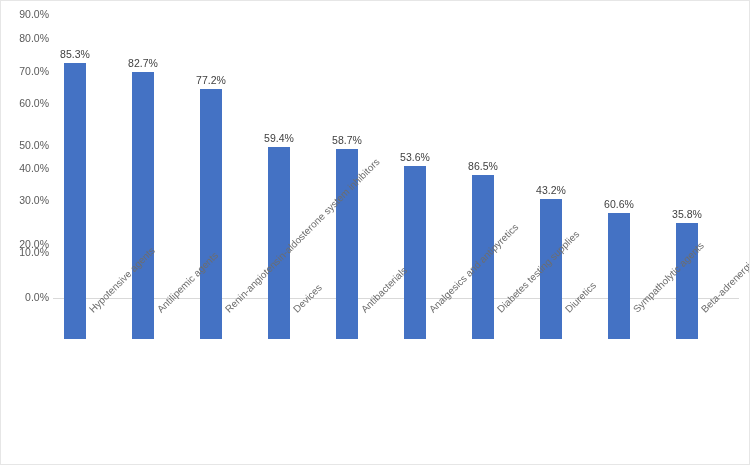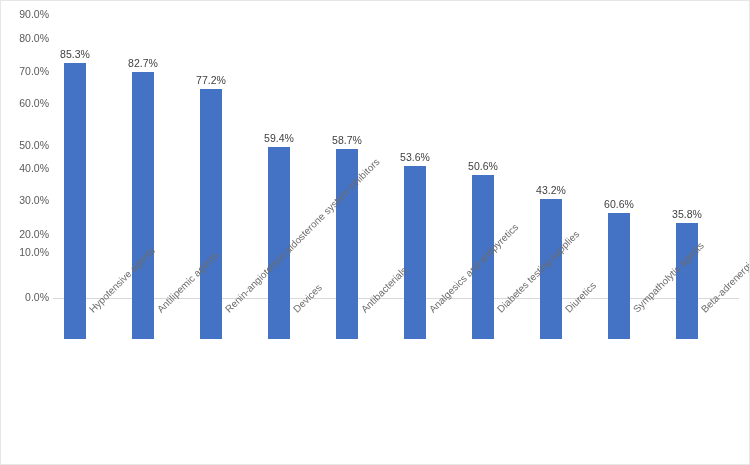--- a/index.html
+++ b/index.html
@@ -116,21 +116,21 @@
 <div id="chart-root">
 
   <div id="y-axis">
       <div class="y-tick" style="top: 8px;">90.0%</div>
       <div class="y-tick" style="top: 32.3333px;">80.0%</div>
       <div class="y-tick" style="top: 64.6667px;">70.0%</div>
       <div class="y-tick" style="top: 97px;">60.0%</div>
       <div class="y-tick" style="top: 139px;">50.0%</div>
       <div class="y-tick" style="top: 161.667px;">40.0%</div>
       <div class="y-tick" style="top: 194px;">30.0%</div>
-      <div class="y-tick" style="top: 228px;">20.0%</div>
+      <div class="y-tick" style="top: 238px;">20.0%</div>
       <div class="y-tick" style="top: 246px;">10.0%</div>
       <div class="y-tick" style="top: 291px;">0.0%</div>
     </div>
 
   <div id="axis-line"></div>
 
   <div id="plot-area">
       <div class="bar-slot" style="left: 0px;">
         <div class="bar" title="Hypotensive agents: 85.3%" style="height: 275.803px; background: rgb(68, 114, 196);"></div>
         <div class="bar-label" style="bottom: 278.803px;">85.3%</div>
@@ -150,21 +150,21 @@
       <div class="bar-slot" style="left: 272px;">
         <div class="bar" title="Antibacterials: 58.7%" style="height: 189.797px; background: rgb(68, 114, 196);"></div>
         <div class="bar-label" style="bottom: 192.797px;">58.7%</div>
       </div>
       <div class="bar-slot" style="left: 340px;">
         <div class="bar" title="Analgesics and antipyretics: 53.6%" style="height: 173.307px; background: rgb(68, 114, 196);"></div>
         <div class="bar-label" style="bottom: 176.307px;">53.6%</div>
       </div>
       <div class="bar-slot" style="left: 408px;">
         <div class="bar" title="Diabetes testing supplies: 50.6%" style="height: 163.607px; background: rgb(68, 114, 196);"></div>
-        <div class="bar-label" style="bottom: 166.607px;">50.6%</div>
+        <div class="bar-label" style="bottom: 166.607px;">86.5%</div>
       </div>
       <div class="bar-slot" style="left: 476px;">
         <div class="bar" title="Diuretics: 43.2%" style="height: 139.68px; background: rgb(68, 114, 196);"></div>
         <div class="bar-label" style="bottom: 142.68px;">43.2%</div>
       </div>
       <div class="bar-slot" style="left: 544px;">
         <div class="bar" title="Sympatholytic agents: 39.1%" style="height: 126.423px; background: rgb(68, 114, 196);"></div>
         <div class="bar-label" style="bottom: 129.423px;">60.6%</div>
       </div>
       <div class="bar-slot" style="left: 612px;">

